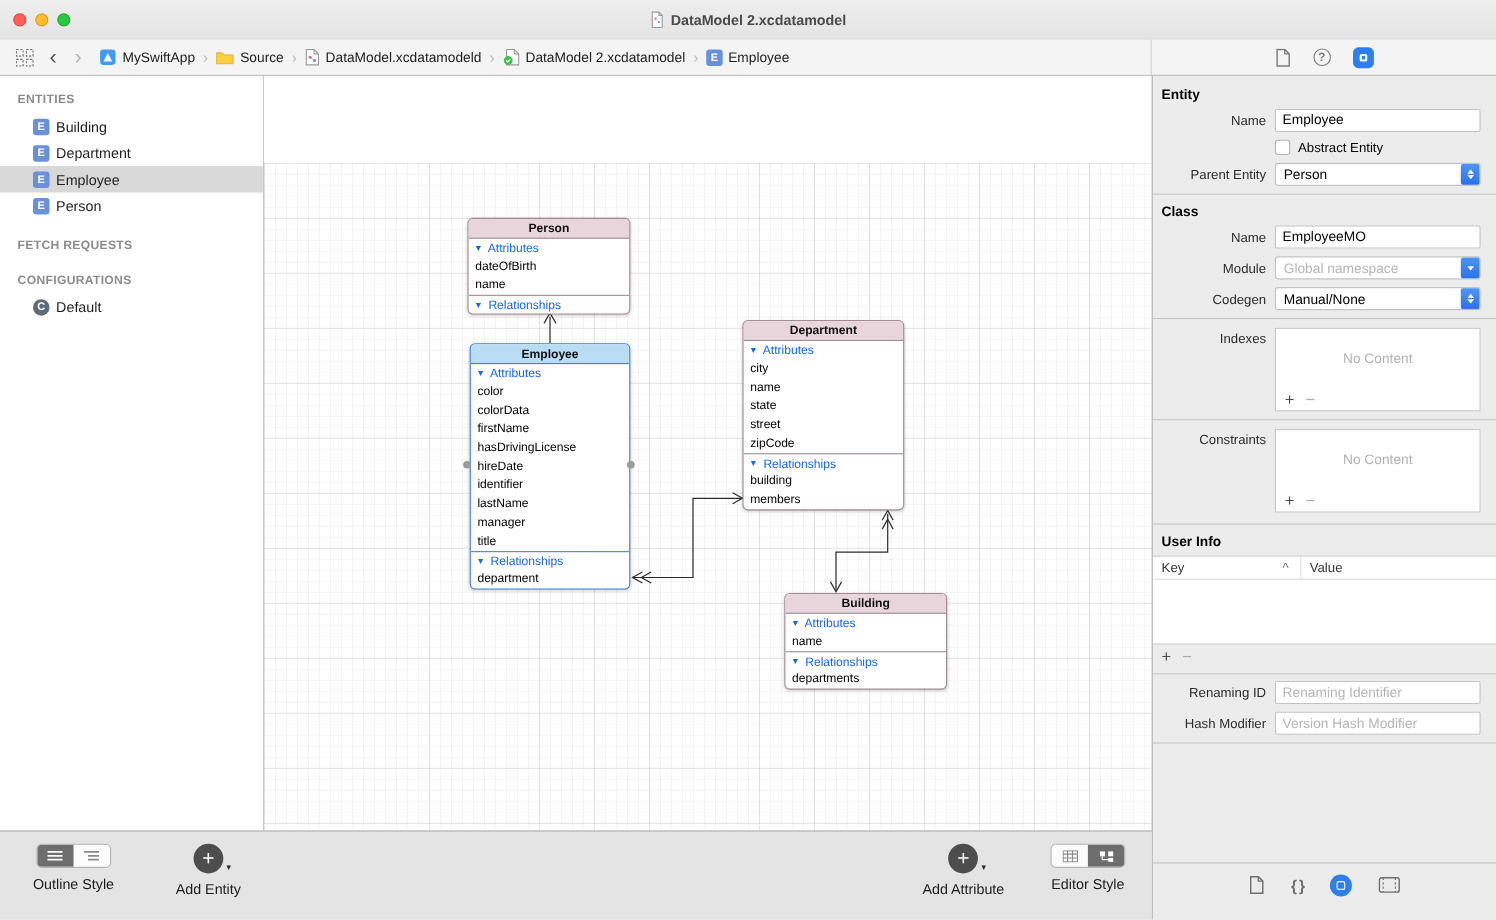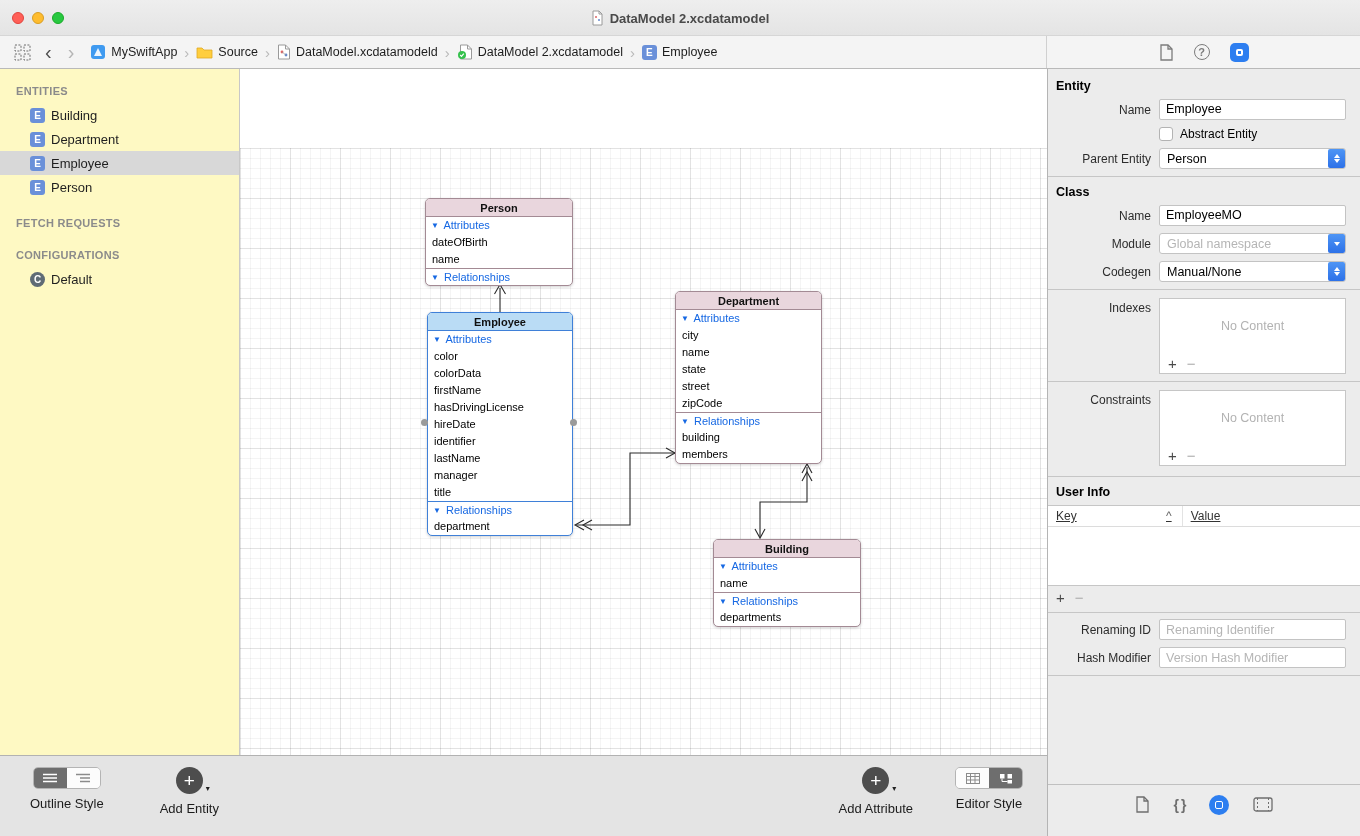--- a/index.html
+++ b/index.html
@@ -35,21 +35,21 @@
   .badge.blue { background:#6a90d9; }
   .insp-tabs { flex:1; display:flex; align-items:center; justify-content:center; gap:20px; }
   .help-circ { width:16px; height:16px; border:1.4px solid #7c7c7c; border-radius:50%;
     color:#7c7c7c; font-size:11px; font-weight:bold; display:flex; align-items:center; justify-content:center; }
   .insp-tab-sel { width:19px; height:19px; background:#2d7ef0; border-radius:5px;
     display:flex; align-items:center; justify-content:center; }
   .insp-tab-sel .inner { width:7px; height:7px; border:2px solid #fff; border-radius:2px; }
 
   
   .sidebar { position:absolute; left:0; top:69px; width:240px; height:686px;
-    background:#fef9c3; border-right:1px solid #c8c8c8; padding-top:8px; font-size:13px; }
+    background:#ffffff; border-right:1px solid #c8c8c8; padding-top:8px; font-size:13px; }
   .sb-header { color:#8b8b8b; font-weight:bold; font-size:11px; letter-spacing:.3px;
     padding:8px 0 6px 16px; }
   .sb-row { display:flex; align-items:center; gap:6px; height:24px; padding-left:30px; color:#1f1f1f; }
   .sb-row.selected { background:#d8d8d8; }
   .badge.cfg { background:#5f6b75; border-radius:50%; }
 
   
   .canvas { position:absolute; left:240px; top:69px; width:807px; height:686px; background:#fff; overflow:hidden; }
   .grid { position:absolute; left:0; top:79px; right:0; bottom:0;
     background-image:
@@ -93,21 +93,21 @@
   .tri-up { width:0; height:0; border-left:3.5px solid transparent; border-right:3.5px solid transparent; border-bottom:4px solid #fff; }
   .tri-dn { width:0; height:0; border-left:3.5px solid transparent; border-right:3.5px solid transparent; border-top:4px solid #fff; }
   .checkbox { width:14px; height:14px; background:#fff; border:1px solid #b3b3b3; border-radius:3px; margin-right:7px; }
   .divider { border-top:1px solid #c6c6c6; margin:4px 0 6px 0; }
   .nobox { flex:1; background:#fff; border:1px solid #c6c6c6; display:flex; flex-direction:column; height:76px; }
   .nobox .empty { flex:1; display:flex; align-items:center; justify-content:center; color:#b2b2b2; font-size:12.5px; }
   .nobox .foot { height:20px; display:flex; align-items:center; gap:10px; padding-left:8px; }
   .pm-plus { color:#4a4a4a; font-size:15px; }
   .pm-minus { color:#ababab; font-size:15px; }
   .ui-table { background:#fff; border-top:1px solid #c6c6c6; border-bottom:1px solid #c6c6c6; }
-  .ui-thead { display:flex; height:21px; align-items:center; border-bottom:1px solid #dcdcdc; font-size:12px; color:#333;text-decoration:underline; }
+  .ui-thead { display:flex; height:21px; align-items:center; border-bottom:1px solid #dcdcdc; font-size:12px; color:#333; }
   .ui-col-key { width:118px; padding-left:8px; }
   .ui-caret { color:#666; margin-right:10px; }
   .ui-col-val { flex:1; border-left:1px solid #e3e3e3; padding-left:8px; height:100%; line-height:21px; }
   .ui-body { height:58px; }
   .ui-foot { height:22px; display:flex; align-items:center; gap:10px; padding-left:8px; }
   .insp-iconbar { height:40px; border-top:1px solid #c0c0c0; margin-bottom:12px;
     display:flex; align-items:center; justify-content:center; gap:24px; }
   .braces { color:#6e6e6e; font-size:14px; font-weight:bold; letter-spacing:-1px; }
   .circ-sel { width:20px; height:20px; border-radius:50%; background:#2d7ef0;
     display:flex; align-items:center; justify-content:center; }

